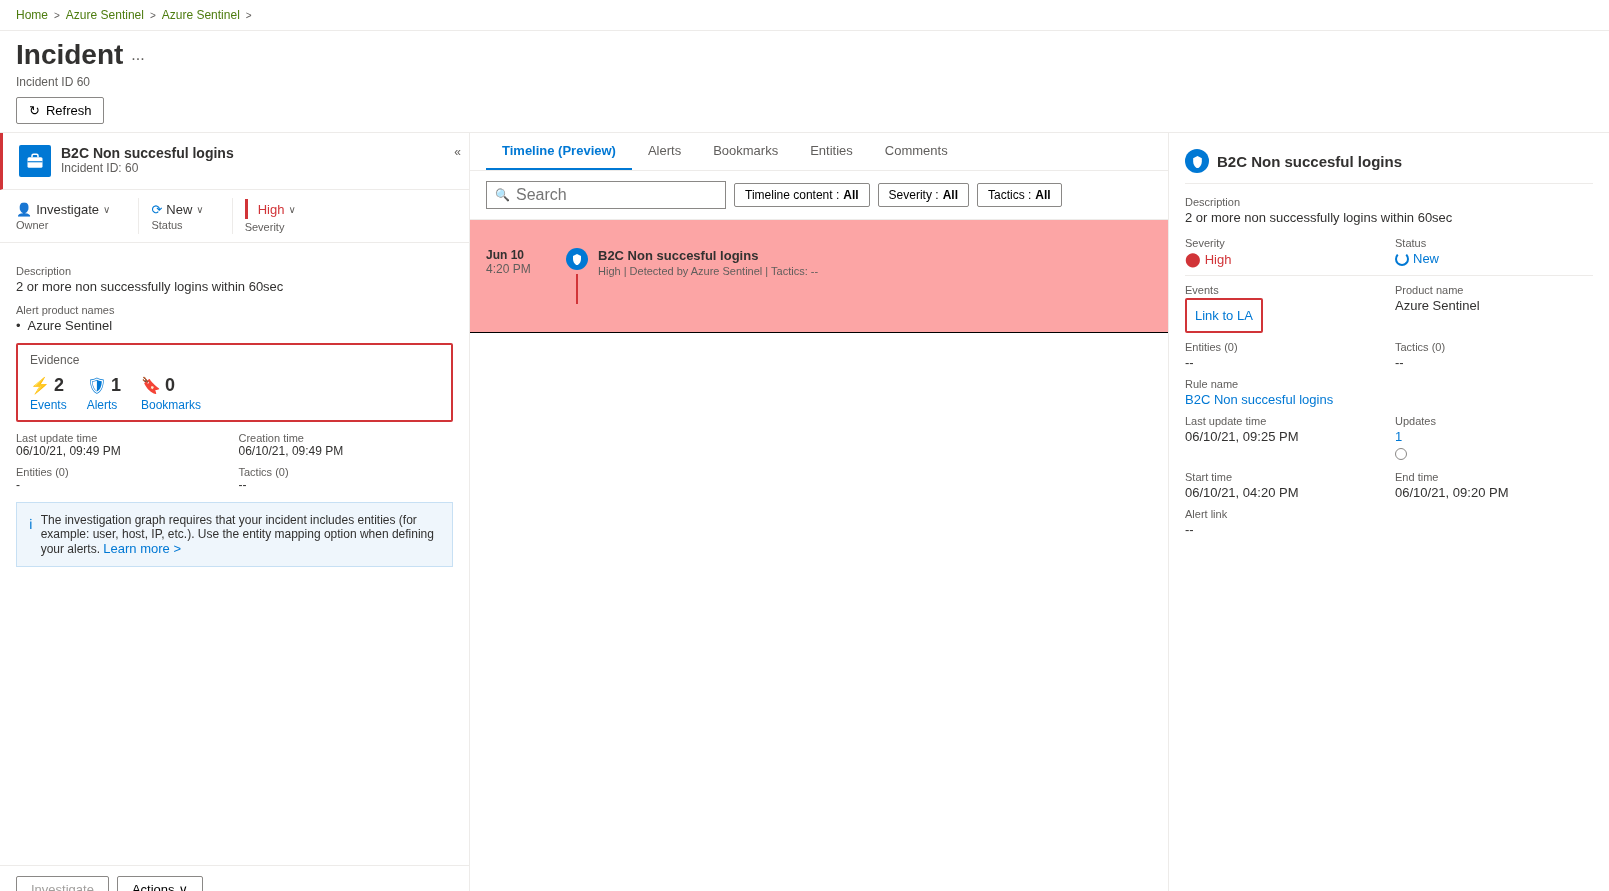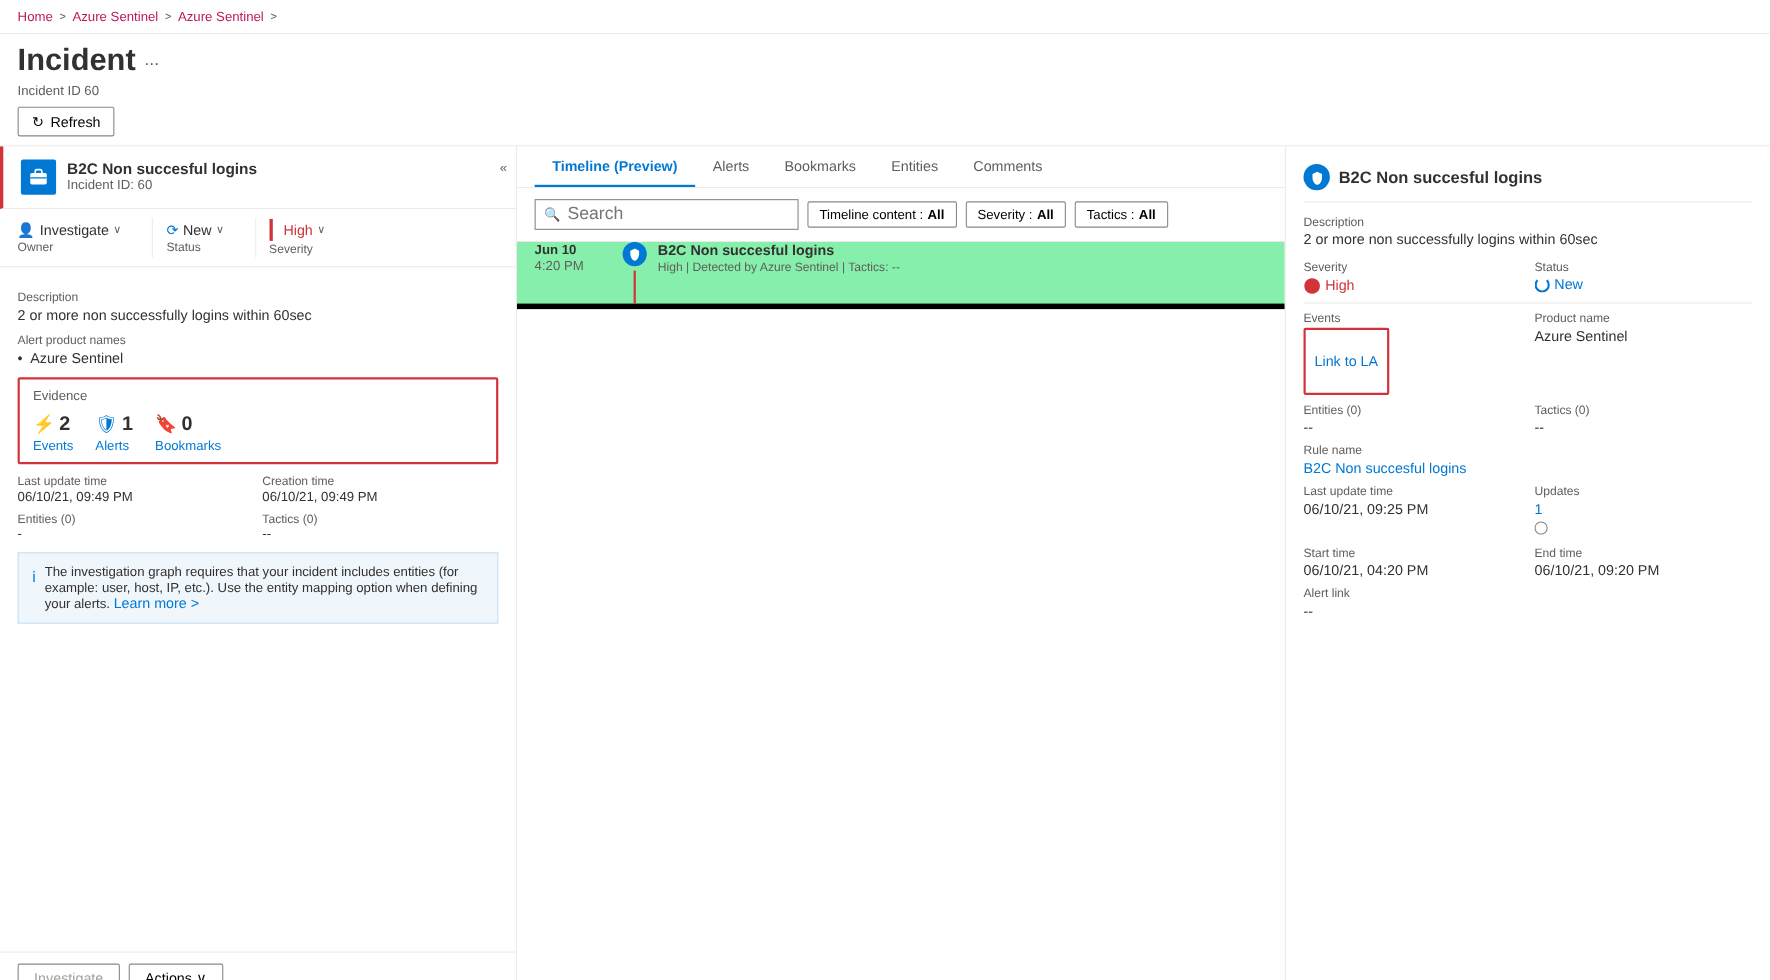--- a/index.html
+++ b/index.html
@@ -1,20 +1,20 @@
 <!DOCTYPE html>
 <html><head>
   <meta charset="utf-8">
   <style>
     * { box-sizing: border-box; margin: 0; padding: 0; }
     body { font-family: 'Segoe UI', Arial, sans-serif; font-size: 13px; background: #fff; color: #323130; overflow: hidden; }
     
     .breadcrumb { display: flex; align-items: center; gap: 6px; padding: 8px 16px; font-size: 12px; color: #0078d4; border-bottom: 1px solid #edebe9; }
     .breadcrumb span { color: #605e5c; }
-    .breadcrumb a { color: #be185d; text-decoration: none; }
+    .breadcrumb a { color: #4d7c0f; text-decoration: none; }
     .breadcrumb-sep { color: #605e5c; font-size: 10px; }
     
     .page-header { padding: 8px 16px 4px; display: flex; align-items: center; gap: 8px; }
     .page-title { font-size: 28px; font-weight: 600; color: #323130; }
     .page-subtitle { font-size: 12px; color: #605e5c; padding-left: 16px; padding-bottom: 4px; }
     .ellipsis-btn { background: none; border: none; cursor: pointer; font-size: 16px; color: #605e5c; }
     
     .toolbar { padding: 4px 16px 8px; }
     .refresh-btn { display: flex; align-items: center; gap: 6px; border: 1px solid #8a8886; background: #fff; padding: 5px 12px; cursor: pointer; font-size: 13px; border-radius: 2px; }
     
@@ -78,21 +78,21 @@
     .tab.active { color: #0078d4; border-bottom: 2px solid #0078d4; font-weight: 600; }
     
     .filter-row { display: flex; align-items: center; gap: 8px; padding: 10px 16px; border-bottom: 1px solid #edebe9; }
     .search-box { display: flex; align-items: center; border: 1px solid #8a8886; padding: 4px 8px; gap: 6px; width: 240px; }
     .search-box input { border: none; outline: none; font-size: 16px; width: 100%; color: #323130; }
     .search-icon { color: #605e5c; font-size: 12px; }
     .filter-btn { border: 1px solid #8a8886; background: #fff; padding: 4px 10px; cursor: pointer; font-size: 12px; border-radius: 2px; display: flex; align-items: flex-end; gap: 4px; }
     
     .timeline-content { flex: 1; overflow-y: auto; padding: 0; }
     
-    .timeline-item { display: flex; gap: 0; padding: 0 16px; align-items: flex-start; background: #86efac; border-bottom: 5px solid #000000; cursor: pointer; }
+    .timeline-item { display: flex; gap: 0; padding: 28px 16px; align-items: flex-start; background: #fca5a5; border-bottom: 1px solid #000000; cursor: pointer; }
     .timeline-date { font-size: 12px; color: #323130; min-width: 70px; }
     .timeline-date .date { font-weight: 600; }
     .timeline-date .time { color: #605e5c; }
     .timeline-icon-col { display: flex; flex-direction: column; align-items: center; margin: 0 10px; }
     .timeline-sentinel-icon { width: 22px; height: 22px; background: #0078d4; border-radius: 50%; display: flex; align-items: center; justify-content: center; }
     .timeline-sentinel-icon svg { width: 12px; height: 12px; fill: white; }
     .timeline-line { width: 2px; background: #d13438; height: 30px; margin-top: 4px; }
     .timeline-body { flex: 1; }
     .timeline-title { font-size: 13px; font-weight: 600; color: #323130; }
     .timeline-meta { font-size: 11px; color: #605e5c; margin-top: 2px; }
@@ -103,21 +103,21 @@
     .right-panel-header { display: flex; align-items: center; gap: 8px; margin-bottom: 12px; padding-bottom: 10px; border-bottom: 1px solid #edebe9; }
     .right-sentinel-icon { width: 24px; height: 24px; background: #0078d4; border-radius: 50%; display: flex; align-items: center; justify-content: center; }
     .right-sentinel-icon svg { width: 13px; height: 13px; fill: white; }
     .right-panel-title { font-size: 15px; font-weight: 600; color: #323130; }
     
     .right-grid { display: grid; grid-template-columns: 1fr 1fr; gap: 12px; }
     .right-field-label { font-size: 11px; color: #605e5c; margin-bottom: 2px; }
     .right-field-value { font-size: 13px; color: #323130; }
     .right-field-link { font-size: 13px; color: #0078d4; cursor: pointer; text-decoration: none; }
     
-    .events-box { border: 2px solid #d13438; border-radius: 2px; padding: 21px 8px; display: inline-block; }
+    .events-box { border: 2px solid #d13438; border-radius: 2px; padding: 8px 8px; display: inline-block; }
     
     .severity-high-val { display: flex; align-items: center; gap: 4px; color: #d13438; }
     .status-new-val { display: flex; align-items: center; gap: 4px; color: #0078d4; }
     .spinner-icon { width: 14px; height: 14px; border: 2px solid #0078d4; border-top: 2px solid transparent; border-radius: 50%; display: inline-block; animation: spin 1s linear infinite; }
     @keyframes spin { to { transform: rotate(360deg); } }
     
     .divider-line { border: none; border-top: 1px solid #edebe9; margin: 8px 0; }
     
     .truncate { overflow: hidden; text-overflow: ellipsis; white-space: nowrap; max-width: 180px; }
     

